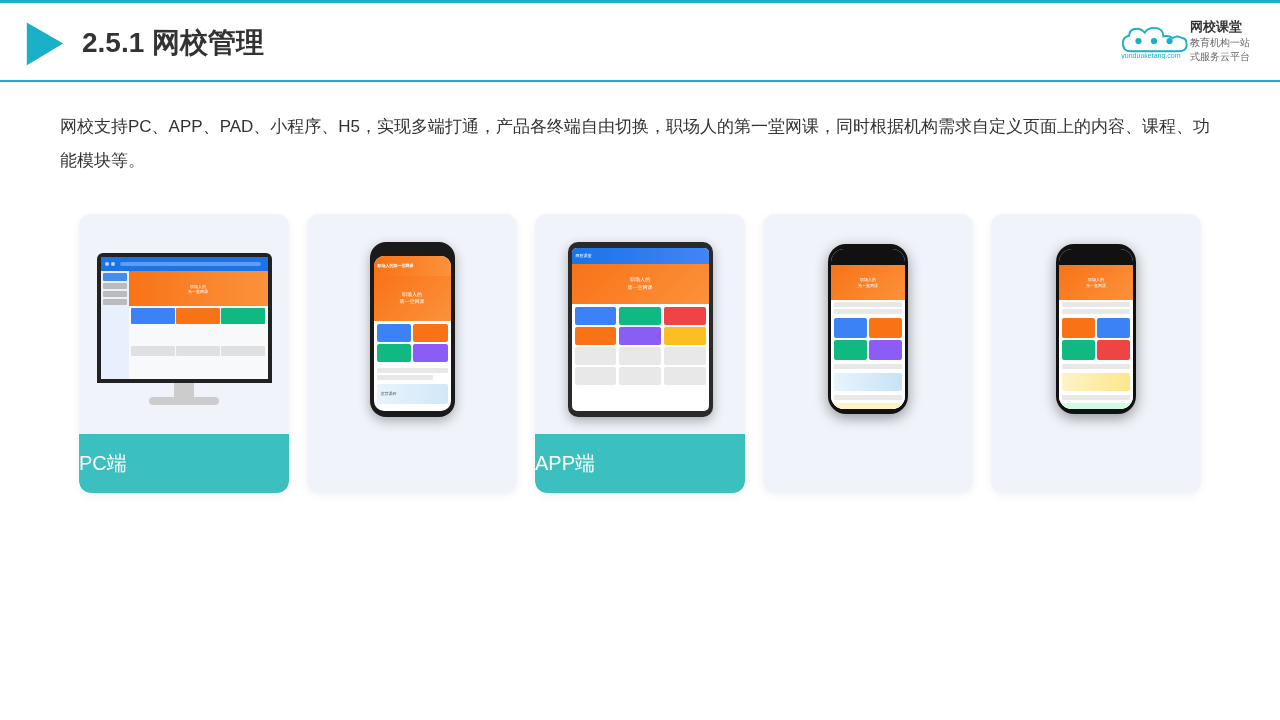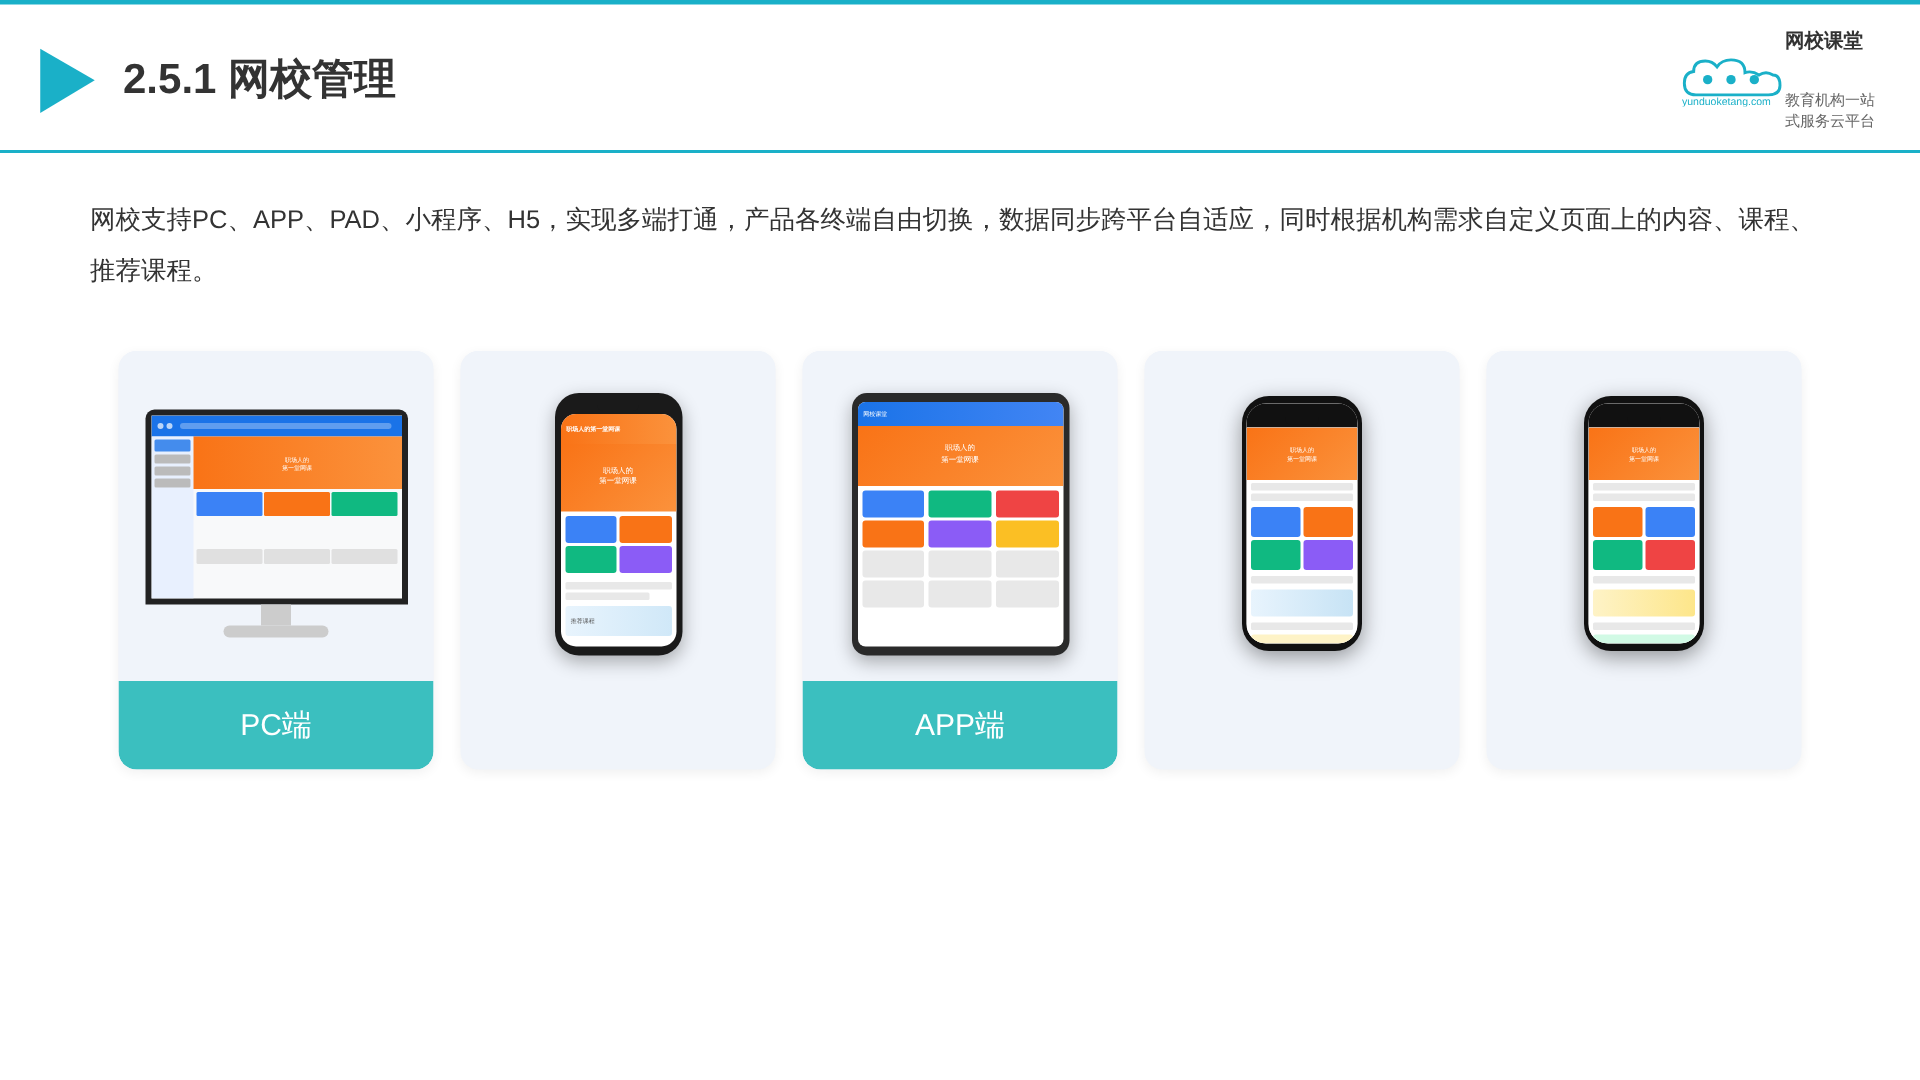--- a/index.html
+++ b/index.html
@@ -94,21 +94,21 @@
       align-items: center;
       justify-content: center;
       padding: 20px 15px 10px;
       background: #f0f4fa;
     }
 
     .card-label {
       width: 100%;
       background: #3bbfbf;
       color: white;
-      text-align: center;
+      text-align: left;
       font-size: 20px;
       padding: 16px 0;
       font-weight: 500;
       border-radius: 0 0 12px 12px;
     }
 
     
     .pc-monitor {
       position: relative;
       width: 175px;
@@ -370,29 +370,29 @@
         <path d="M20,35 Q10,35 10,25 Q10,16 18,15 Q18,6 28,6 Q34,6 38,11 Q42,5 50,5 Q62,5 62,16 Q68,14 74,18 Q80,14 86,18 Q92,18 92,27 Q92,35 82,35 Z" fill="none" stroke="#1ab0c8" stroke-width="2.5"></path>
 
         <circle cx="30" cy="22" r="4" fill="#1ab0c8"></circle>
         <circle cx="50" cy="22" r="4" fill="#1ab0c8"></circle>
         <circle cx="70" cy="22" r="4" fill="#1ab0c8"></circle>
 
         <text x="8" y="44" font-size="9" fill="#1ab0c8" font-family="Arial">yunduoketang.com</text>
       </svg>
       <div style="display:flex;flex-direction:column;align-items:flex-start;margin-left:-10px;">
         <span style="font-size:13px;font-weight:bold;color:#333;">网校课堂</span>
-        <span style="font-size:10px;color:#666;white-space:pre-line;margin-top:24px;">教育机构一站
+        <span style="font-size:10px;color:#666;white-space:pre-line;">教育机构一站
 式服务云平台</span>
       </div>
     </div>
   </div>
 </div>
 
 <div class="description">
-  <p>网校支持PC、APP、PAD、小程序、H5，实现多端打通，产品各终端自由切换，数据同步跨平台自适应，同时根据机构需求自定义页面上的内容、课程、推荐课程。</p>
+  <p>网校支持PC、APP、PAD、小程序、H5，实现多端打通，产品各终端自由切换，职场人的第一堂网课，同时根据机构需求自定义页面上的内容、课程、功能模块等。</p>
 </div>
 
 <div class="cards-container">
 
   <div class="card">
     <div class="card-image-area">
 
       <div class="pc-monitor">
         <div class="monitor-screen-wrapper">
           <div class="screen-inner">

